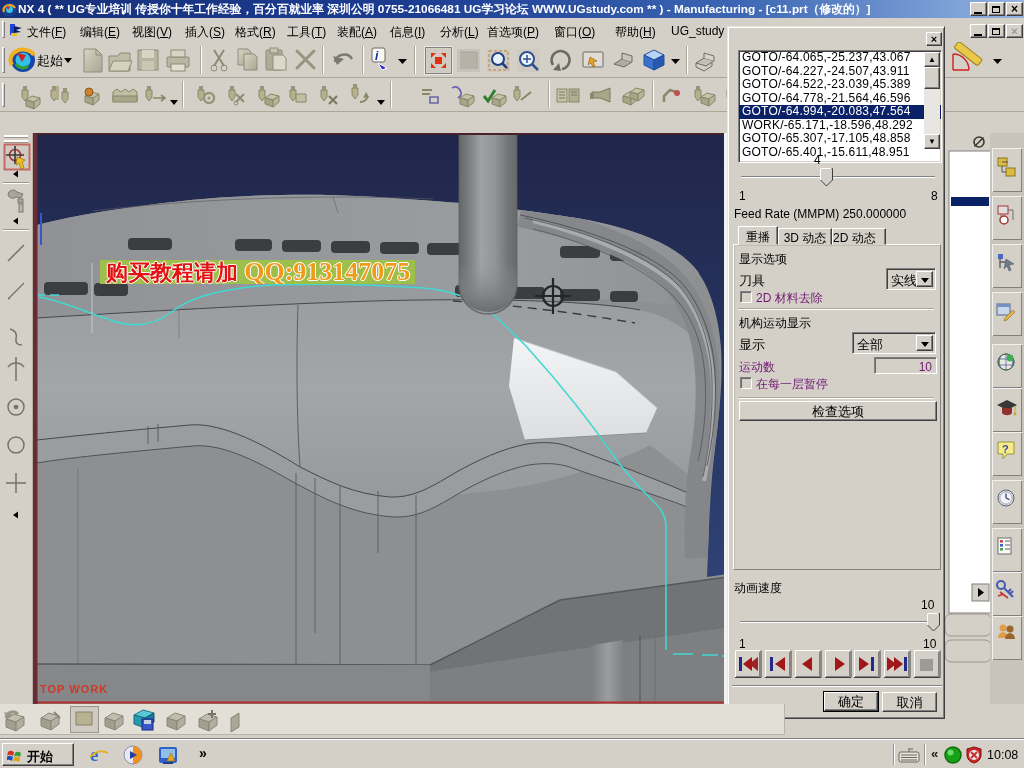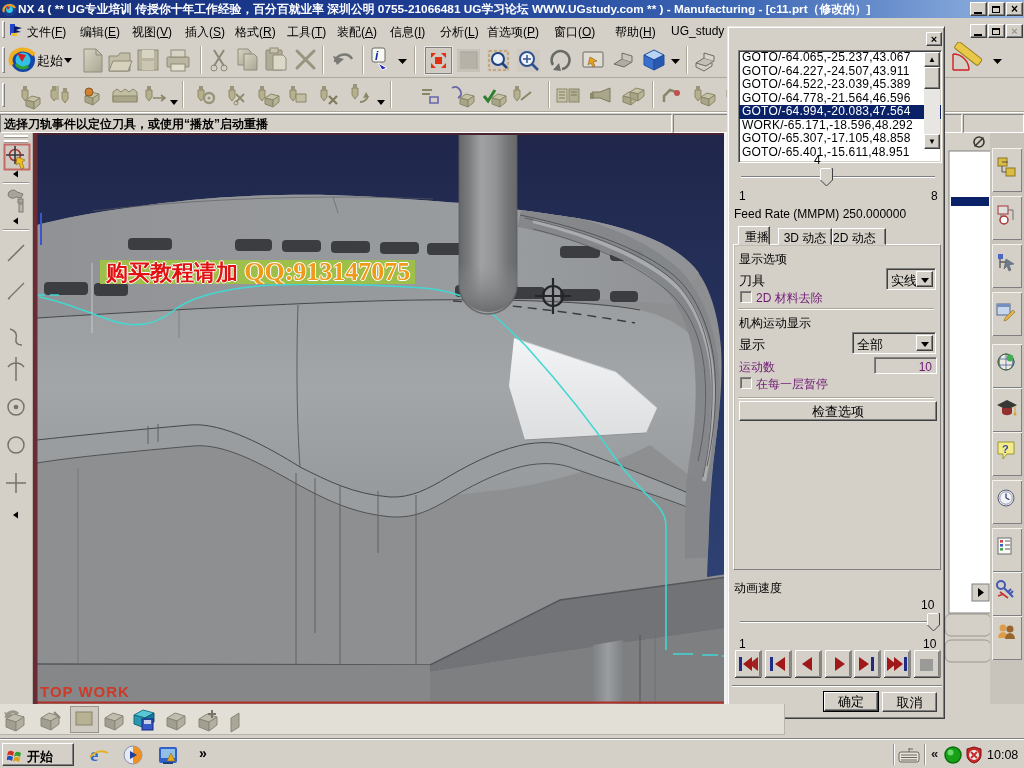--- a/index.html
+++ b/index.html
@@ -20,21 +20,21 @@
 
 #prompt{position:absolute;left:0;top:112px;width:1024px;height:21px;background:#d4d0c8;border-top:1px solid #fff}
 #prompt .fld{position:absolute;top:1px;height:19px;border:1px solid;border-color:#808080 #fff #fff #808080;background:#d4d0c8;font-size:12px;font-weight:bold;line-height:18px;padding-left:3px;white-space:nowrap;overflow:hidden}
 
 #lefttools{position:absolute;left:0;top:133px;width:33px;height:571px;background:#d4d0c8;border-right:1px solid #b4b0a8}
 #vp{position:absolute;left:33px;top:133px;width:694px;height:571px;overflow:hidden}
 #rightzone{position:absolute;left:727px;top:133px;width:297px;height:571px;background:#d4d0c8}
 #banner{position:absolute;left:67px;top:127px;width:315px;height:24px;background:#9ebf4a;white-space:nowrap;line-height:24px;overflow:hidden}
 #banner b{font-size:22px;font-weight:bold;color:#e21212;text-shadow:-1px 0 #fff,1px 0 #fff,0 -1px #fff,0 1px #fff;letter-spacing:0px}
 #banner i{font-style:normal;font-family:"Liberation Serif",serif;font-weight:bold;font-size:26px;color:#f09a1c;text-shadow:-1px 0 #fff,1px 0 #fff,0 -1px #fff,0 1px #fff}
-#topwork{position:absolute;left:7px;top:550px;font-size:15px;font-weight:bold;color:#cd3a28;letter-spacing:1px}
+#topwork{position:absolute;left:7px;top:550px;font-size:11px;font-weight:bold;color:#cd3a28;letter-spacing:1px}
 
 #botstrip-bg{position:absolute;left:0;top:704px;width:1024px;height:35px;background:#d4d0c8}
 #botstrip{position:absolute;left:0;top:704px;width:785px;height:31px;background:#e2dfd7;border-right:1px solid #b8b4ac;border-bottom:1px solid #b8b4ac;z-index:20}
 #taskbar{position:absolute;left:0;top:739px;width:1024px;height:29px;background:#d4d0c8;border-top:1px solid #fff;box-shadow:0 -1px 0 #808080;z-index:30}
 
 #dlg{position:absolute;left:727px;top:26px;width:218px;height:693px;background:#d4d0c8;border:1px solid;border-color:#e8e6e0 #404040 #404040 #e8e6e0;box-shadow:inset 1px 1px 0 #fff,inset -1px -1px 0 #808080;z-index:10;font-size:12px}
 #dlgtitle{position:absolute;left:3px;top:3px;width:210px;height:18px;background:linear-gradient(90deg,#8e8a84,#c8c4bc);color:#fff;font-weight:bold;font-size:12px;line-height:18px}
 #dlglist{position:absolute;left:10px;top:23px;width:204px;height:113px;background:#fff;border:1px solid;border-color:#808080 #fff #fff #808080;box-shadow:inset 1px 1px 0 #404040,inset -1px -1px 0 #d4d0c8;overflow:hidden;font-size:12px;line-height:13.5px;color:#000}
 .row{padding-left:3px;white-space:nowrap;letter-spacing:0.2px}
 .rowsel{background:#0a2168;color:#fff}
@@ -353,26 +353,20 @@
 <g transform="translate(692,8)">
           <use href="#mtool" transform="translate(3,4)"></use>
           <use href="#mbox" transform="translate(9,7)"></use>
         </g>
 <g transform="translate(724,8)">
           <use href="#mtool" transform="translate(3,4)"></use>
           <rect x="10" y="8" width="9" height="8" fill="#b6b296" stroke="#8a8668"></rect>
         </g>
 </svg></div>
 
-<div id="prompt">
- <div class="fld" style="left:0;width:672px">选择刀轨事件以定位刀具，或使用“播放”启动重播</div>
- <div class="fld" style="left:673px;width:268px"></div>
- <div class="fld" style="left:942px;width:20px"></div>
- <div class="fld" style="left:963px;width:61px"></div>
-</div>
 
 <div id="lefttools">
 <svg width="33" height="571" viewBox="0 0 33 571">
 <rect x="4" y="2" width="24" height="2" fill="#fff"></rect>
         <rect x="4" y="4" width="24" height="1" fill="#9a968e"></rect>
 <rect x="4" y="7" width="24" height="2" fill="#fff"></rect>
         <rect x="4" y="9" width="24" height="1" fill="#9a968e"></rect>
 
 <rect x="4.5" y="11.5" width="25" height="25" fill="#cfcbc3" stroke="#c46a66" stroke-width="2"></rect>
 <g stroke="#3a3a3a" stroke-width="1.6" fill="none">
@@ -748,21 +742,21 @@
  <div class="dtext" style="left:86px;top:126px">4</div>
  <div class="abs" style="left:13px;top:149px;width:194px;height:2px;border-top:1px solid #808080;border-bottom:1px solid #fff"></div>
  <svg class="abs" style="left:92px;top:141px" width="13" height="19" viewBox="0 0 13 19">
         <path d="M0.5,0.5 h12 v11.5 l-6,6 -6,-6z" fill="#d4d0c8" stroke="#404040"></path>
         <path d="M0.5,12 v-11.5 h11" stroke="#fff" fill="none"></path>
       </svg>
  <div class="dtext" style="left:11px;top:162px">1</div>
  <div class="dtext" style="left:203px;top:162px">8</div>
  <div class="dtext" style="left:6px;top:180px">Feed Rate (MMPM) 250.000000</div>
 
- <div class="abs" style="left:10px;top:199px;width:32px;height:19px;background:#d4d0c8;border:1px solid;border-color:#fff #404040 #d4d0c8 #fff;box-shadow:inset -1px 0 0 #808080;z-index:3;text-align:right;font-size:12px;padding-top:2px">重播</div>
+ <div class="abs" style="left:10px;top:199px;width:40px;height:19px;background:#d4d0c8;border:1px solid;border-color:#fff #404040 #d4d0c8 #fff;box-shadow:inset -1px 0 0 #808080;z-index:3;text-align:center;font-size:12px;padding-top:2px">重播</div>
  <div class="abs" style="left:50px;top:201px;width:54px;height:17px;background:#d4d0c8;border:1px solid;border-color:#fff #404040 #d4d0c8 #fff;box-shadow:inset -1px 0 0 #808080;z-index:2;text-align:center;font-size:12px;padding-top:1px">3D 动态</div>
  <div class="abs" style="left:104px;top:201px;width:54px;height:17px;background:#d4d0c8;border:1px solid;border-color:#fff #404040 #d4d0c8 #fff;box-shadow:inset -1px 0 0 #808080;z-index:2;font-size:12px;padding-top:1px">2D 动态</div>
  <div class="abs" style="left:5px;top:217px;width:208px;height:326px;border:1px solid;border-color:#fff #808080 #808080 #fff;box-shadow:inset 1px 1px 0 #c0bcb4"></div>
  <div class="dtext" style="left:11px;top:224px">显示选项</div>
  <div class="dtext" style="left:11px;top:245px;font-size:13px">刀具</div>
  <div class="combo" style="left:158px;top:241px;width:50px">
         <span class="cbtxt">实线</span>
         <div class="cbtn">
           <div class="arrdn"></div>
         </div>

